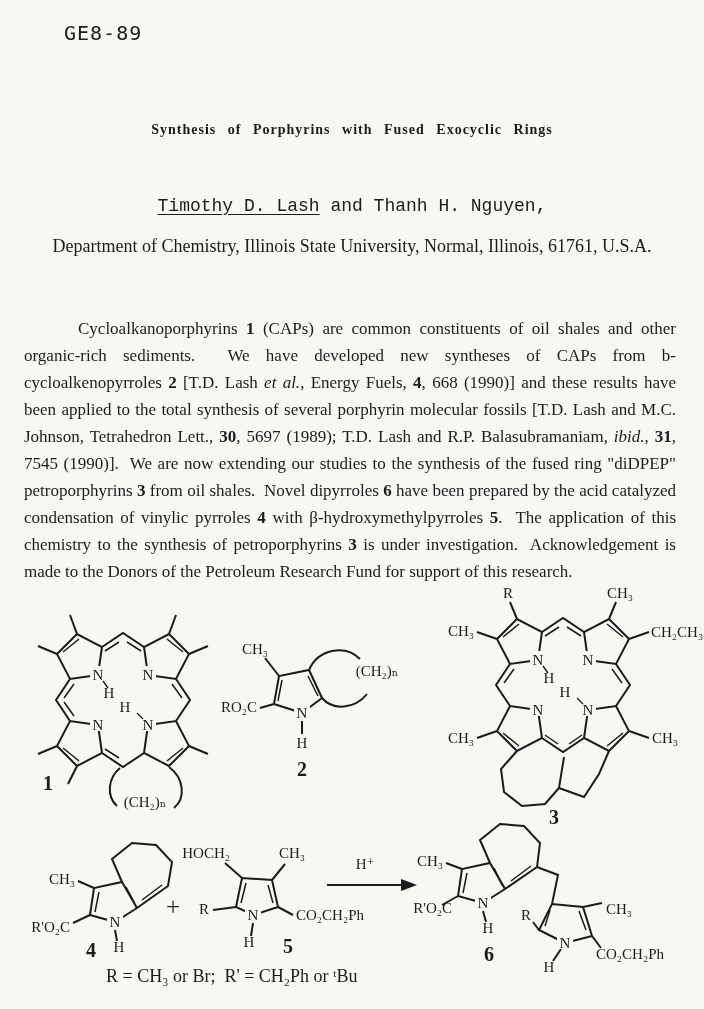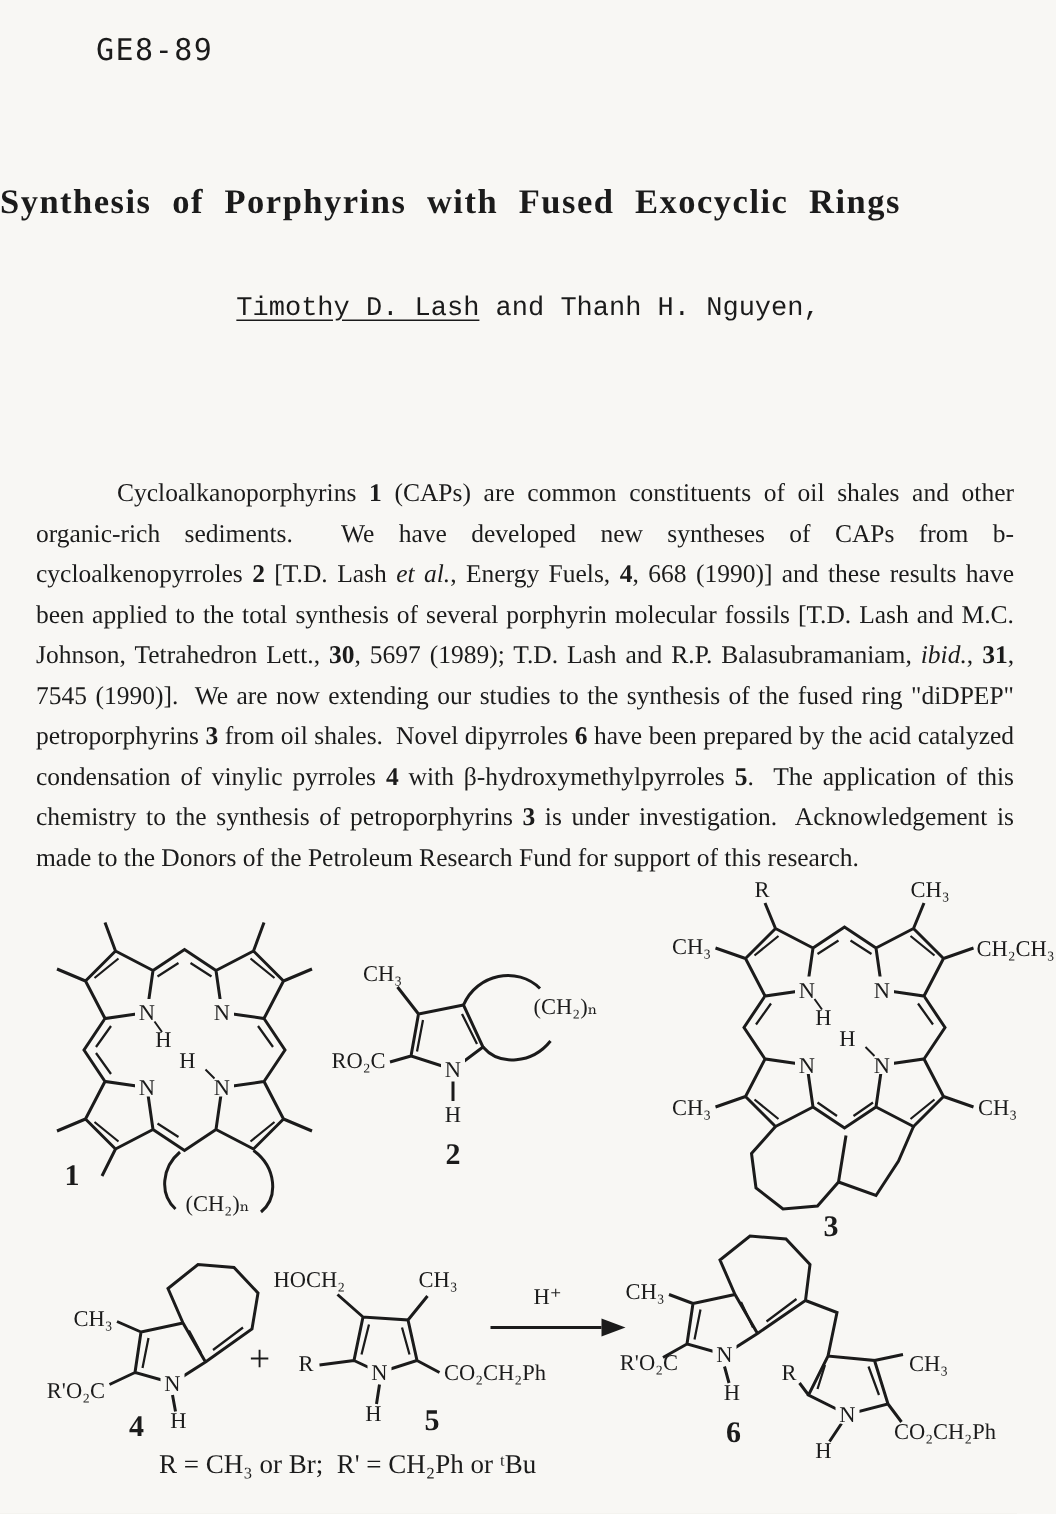--- a/index.html
+++ b/index.html
@@ -1,22 +1,22 @@
 <!DOCTYPE html>
 <html><head>
 <meta charset="utf-8">
 <style>
   html,body{margin:0;padding:0;}
   body{background:#e8e6e2;font-family:"Liberation Serif","DejaVu Serif","DejaVu Sans",serif;color:#1b1b1b;}
   .page{position:relative;width:704px;height:1009px;background:#f8f7f4;margin:0 auto;overflow:hidden;}
   .mono{font-family:"DejaVu Sans Mono","Liberation Mono",monospace;margin-left:36px;}
   .hdr-code{position:absolute;left:28px;top:21px;font-size:20px;letter-spacing:1px;}
   .hdr-session{position:absolute;left:388px;top:21px;font-size:20px;letter-spacing:0.5px;}
-  .title{position:absolute;left:0;top:122px;width:704px;margin:0;text-align:left;
-         font-size:23px;font-weight:bold;word-spacing:7px;letter-spacing:1px;}
+  .title{position:absolute;left:0;top:122px;width:704px;margin:0;text-align:center;
+         font-size:14px;font-weight:bold;word-spacing:7px;letter-spacing:1px;}
   .authors{position:absolute;left:0;top:196px;width:704px;margin:0;text-align:center;font-size:18px;font-family:Liberation Mono, monospace;}
   .authors .u{text-decoration:underline;text-underline-offset:3px;}
   .affil{position:absolute;left:0;top:236px;width:704px;margin:0;text-align:center;font-size:18px;}
   .abstract{position:absolute;left:23px;top:314px;width:652px;margin:1px;
             font-size:17px;line-height:27px;text-align:justify;text-indent:54px;}
   .abstract .b{font-weight:bold;}
   .abstract .i{font-style:italic;}
   svg.chem{position:absolute;overflow:visible;}
   .chem path, .chem line{stroke:#1b1b1b;fill:none;}
   .chem .bond{stroke-width:2;}
@@ -32,20 +32,21 @@
 <body>
 
 <div class="page">
 
   <span class="hdr-code mono">GE8-89</span>
 
   <h1 class="title">Synthesis of Porphyrins with Fused Exocyclic Rings</h1>
 
   <p class="authors"><span class="u">Timothy D. Lash</span><span> and Thanh H. Nguyen,</span></p>
 
+  <p class="affil">Department of Chemistry, Illinois State University, Normal, Illinois, 61761, U.S.A.</p>
 
   <p class="abstract"><span>Cycloalkanoporphyrins </span><span class="b">1</span><span> (CAPs) are common constituents of oil shales and other organic-rich sediments.&nbsp; We have developed new syntheses of CAPs from b-cycloalkenopyrroles </span><span class="b">2</span><span> [T.D. Lash </span><span class="i">et al.</span><span>, Energy Fuels, </span><span class="b">4</span><span>, 668 (1990)] and these results have been applied to the total synthesis of several porphyrin molecular fossils [T.D. Lash and M.C. Johnson, Tetrahedron Lett., </span><span class="b">30</span><span>, 5697 (1989); T.D. Lash and R.P. Balasubramaniam, </span><span class="i">ibid.</span><span>, </span><span class="b">31</span><span>, 7545 (1990)].&nbsp; We are now extending our studies to the synthesis of the fused ring "diDPEP" petroporphyrins </span><span class="b">3</span><span> from oil shales.&nbsp; Novel dipyrroles </span><span class="b">6</span><span> have been prepared by the acid catalyzed condensation of vinylic pyrroles </span><span class="b">4</span><span> with β-hydroxymethylpyrroles </span><span class="b">5</span><span>.&nbsp; The application of this chemistry to the synthesis of petroporphyrins </span><span class="b">3</span><span> is under investigation.&nbsp; Acknowledgement is made to the Donors of the Petroleum Research Fund for support of this research.</span></p>
 
   <svg class="chem" style="left:18px;top:600px" width="225" height="240" viewBox="0 0 225 240">
     <path class="bond" d="M80,75 L52,79 L39,54 L59,34 L84,47 Z M130,75 L126,47 L151,34 L171,54 L158,79 Z M80,125 L52,121 L39,146 L59,166 L84,153 Z M130,125 L158,121 L171,146 L151,166 L126,153 Z M84,47 L105,33 L126,47 M52,79 L38,100 L52,121 M158,79 L172,100 L158,121 M84,153 L105,167 L126,153 M59,34 L52,15 M39,54 L20,46 M151,34 L158,15 M171,54 L190,46 M39,146 L20,154 M59,166 L50,184 M171,146 L190,154"></path>
     <path class="dbl" d="M45,52 L61,39 M149,39 L165,52 M45,148 L61,161 M149,161 L165,148 M87,51 L101,42 M109,42 L123,51 M56,84 L46,98 M154,84 L164,98 M87,149 L101,158 M56,116 L46,102"></path>
     <path class="bond" d="M102,168 C90,178 88,196 99,206 M151,167 C166,178 168,198 156,208"></path>
     <rect class="mask" x="72" y="66" width="16" height="15"></rect>
       <rect class="mask" x="122" y="66" width="16" height="15"></rect>
     <rect class="mask" x="72" y="116" width="16" height="15"></rect>

